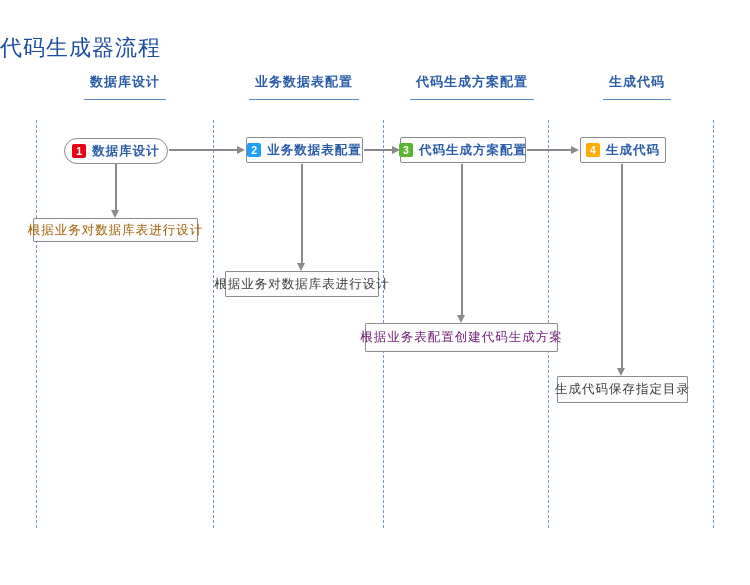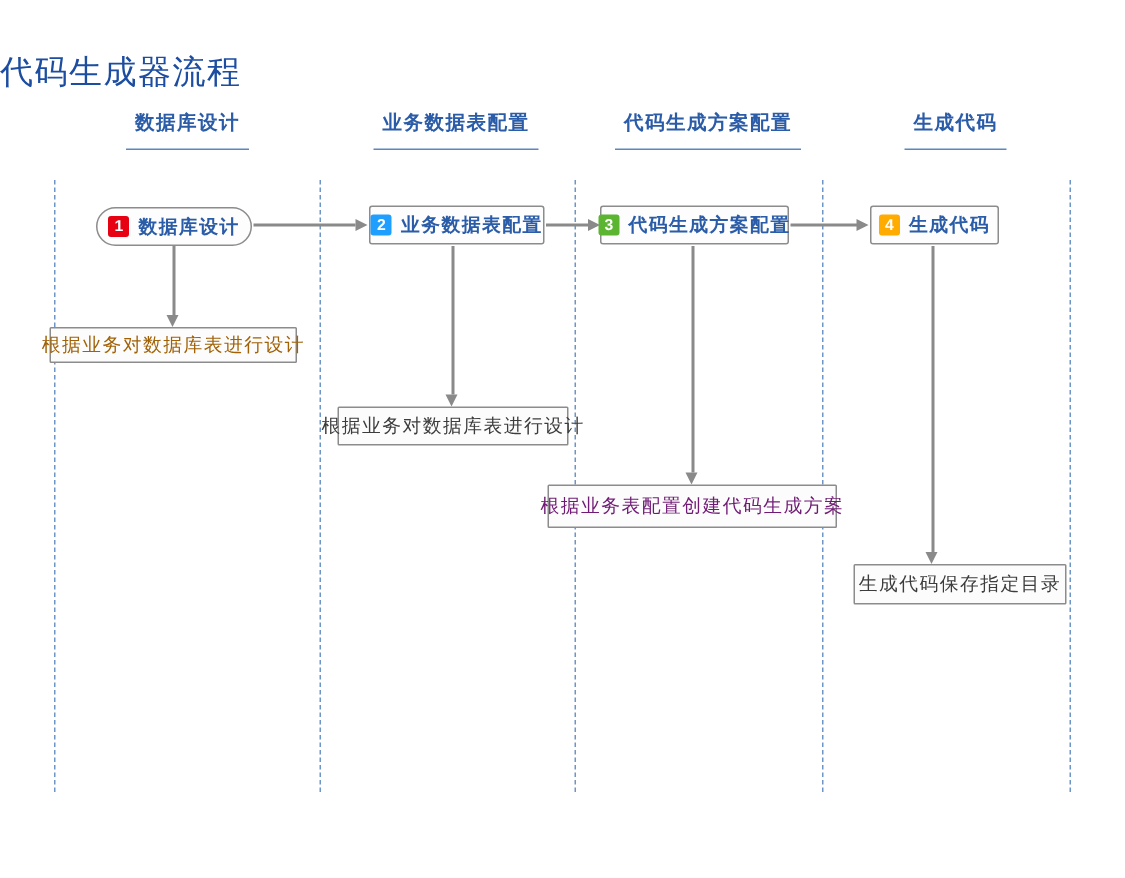--- a/index.html
+++ b/index.html
@@ -44,21 +44,21 @@
   .node-label{font-size:12.5px;font-weight:bold;letter-spacing:1px;white-space:nowrap;}
   
   .desc-box{
     position:absolute;background:#fcfcfc;border:1px solid #8c8c8c;box-sizing:border-box;
     display:flex;align-items:center;justify-content:center;
     font-size:12.5px;letter-spacing:1px;white-space:nowrap;border-radius:1px;
   }
   .b1{left:33px;top:218px;width:165px;height:24px;}
   .b2{left:225px;top:271px;width:154px;height:26px;}
   .b3{left:365px;top:323px;width:193px;height:29px;}
-  .b4{left:557px;top:376px;width:142px;height:27px;margin-left:12px;}
+  .b4{left:557px;top:376px;width:131px;height:27px;}
   
   .hline{position:absolute;height:2px;}
   .vline{position:absolute;width:2px;}
   .ah-right{
     position:absolute;width:0;height:0;
     border-top:4.5px solid transparent;border-bottom:4.5px solid transparent;
     border-left:8px solid #8a8a8a;
   }
   .ah-down{
     position:absolute;width:0;height:0;

